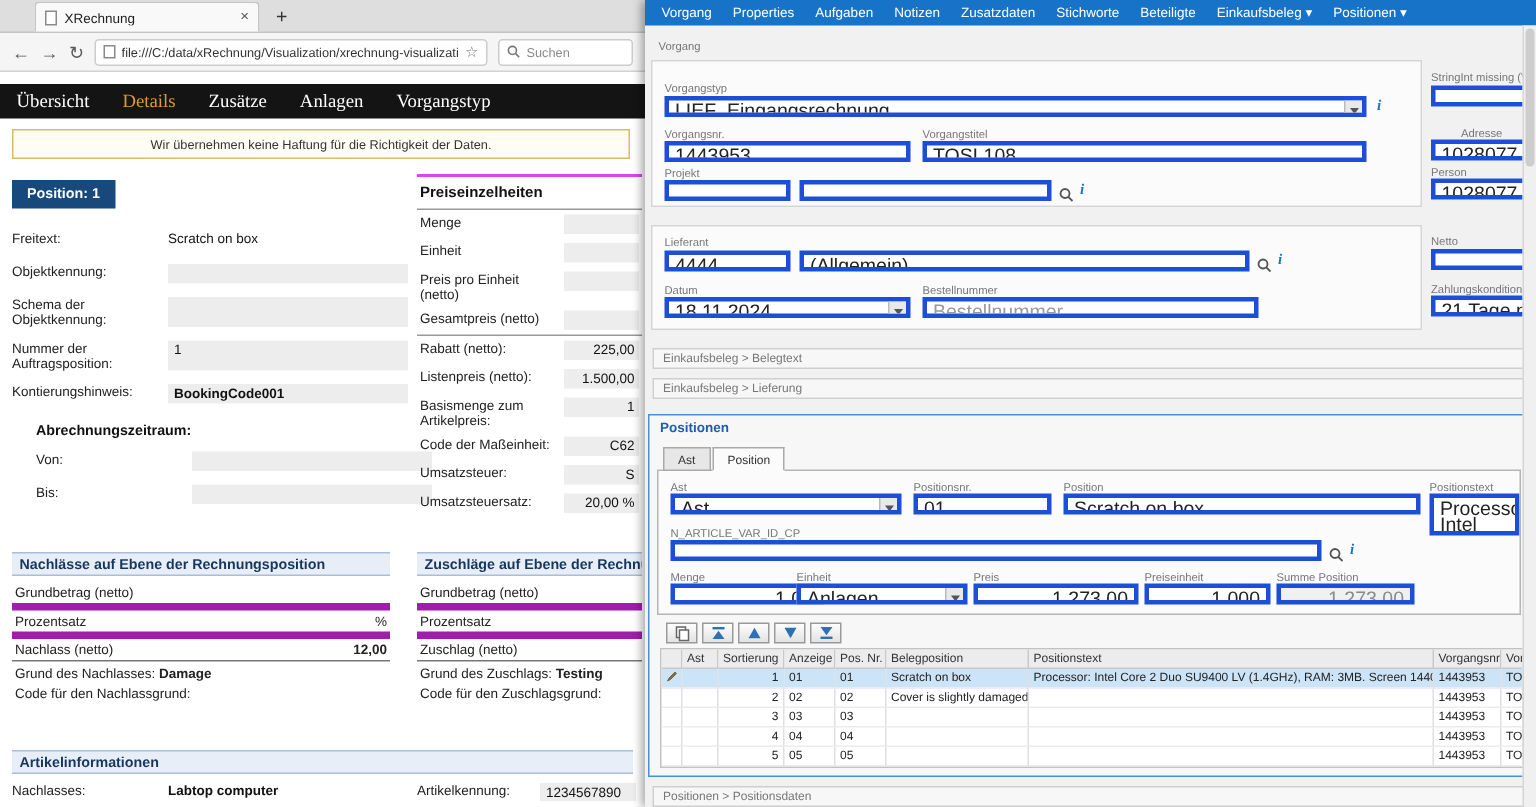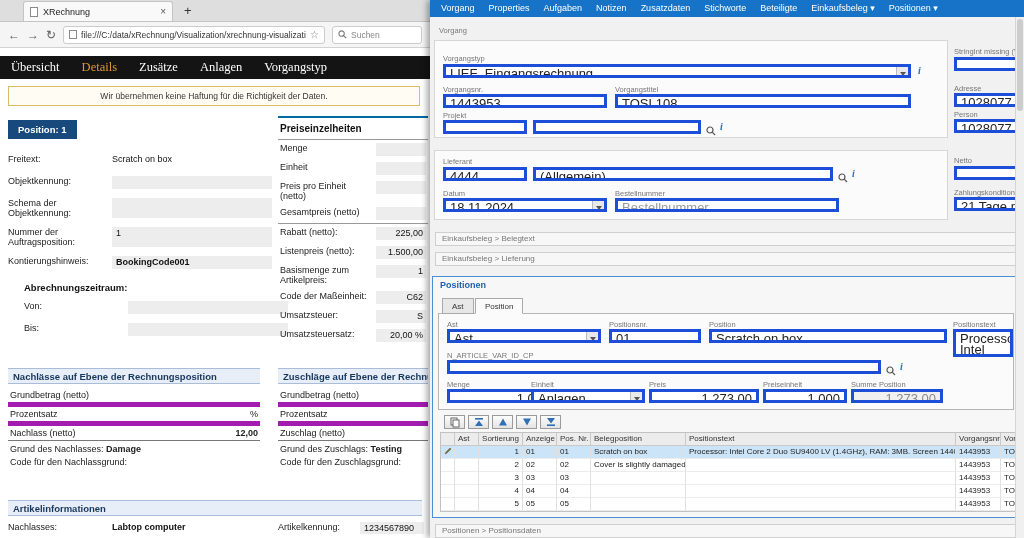--- a/index.html
+++ b/index.html
@@ -29,21 +29,21 @@
   #leftfields { position:absolute; left:8px; top:154px; width:264px; }
   .lrow { display:flex; margin-bottom:9px; }
   .lrow .lab { flex:0 0 104px; font-size:9px; color:#222; padding-right:6px; }
   .lrow .val { flex:1; font-size:9px; color:#111; min-height:13px; }
   .gbox { background:#ededed; padding:1px 4px; }
   .b { font-weight:bold; }
   #abrech { position:absolute; left:0; top:282px; width:264px;margin-left:24px; }
   #abrech .ttl { font-size:9.5px; font-weight:bold; color:#111; margin-bottom:8px; }
 
   #rightcol { position:absolute; left:278px; top:116px; width:150px; }
-  #preishdr { border-top:2px solid #0369a1; border-bottom:1px solid #999; font-weight:bold; font-size:10px; color:#111; padding:5px 0 5px 2px; }
+  #preishdr { border-top:2px solid #d946ef; border-bottom:1px solid #999; font-weight:bold; font-size:10px; color:#111; padding:5px 0 5px 2px; }
   .prow { display:flex; justify-content:space-between; align-items:flex-start; padding:3px 2px; }
   .prow.sep { border-bottom:1px solid #999; }
   .plab { font-size:9px; color:#222; width:92px; }
   .pbox { width:50px; min-height:13px; background:#ededed; font-size:9px; color:#111; text-align:right; padding:1px 3px; flex:0 0 auto; }
 
   .sechdr { position:absolute; height:16px; background:#e8eef8; border-top:1px solid #a9bdd9; border-bottom:1px solid #a9bdd9; color:#16365c; font-weight:bold; font-size:9.5px; padding:2px 5px; white-space:nowrap; overflow:hidden; }
   .adjcol { position:absolute; }
   .nrow { display:flex; justify-content:space-between; font-size:9px; color:#222; padding:2px 2px; border-bottom:5px solid #a21caf; }
   .nrow.sep { border-bottom:1px solid #777; }
   .nrow .nval { text-align:right; }
@@ -292,21 +292,21 @@
     <div class="fld" style="left:98px; top:79px; width:168px;"></div>
     <span class="mag" style="left:271px; top:81px;"><svg width="10" height="10" viewBox="0 0 10 10">
           <circle cx="4" cy="4" r="3" fill="none" stroke="#555" stroke-width="1.2"></circle>
           <line x1="6.2" y1="6.2" x2="9" y2="9" stroke="#555" stroke-width="1.2"></line>
         </svg></span>
     <span class="info" style="left:285px; top:80px;">i</span>
   </div>
 
   <div class="alabel" style="left:524px; top:47px;">StringInt missing (Vor</div>
   <div class="fld ph" style="left:524px; top:57px; width:76px;"></div>
-  <div class="alabel" style="left:524px; top:84px;text-align:center;">Adresse</div>
+  <div class="alabel" style="left:544px; top:84px;text-align:center;">Adresse</div>
   <div class="fld" style="left:524px; top:93px; width:76px;">1028077</div>
   <div class="alabel" style="left:524px; top:110px;">Person</div>
   <div class="fld" style="left:524px; top:119px; width:76px;">1028077</div>
 
   <div class="panel" style="left:4px; top:150px; width:514px; height:70px;">
     <div class="alabel" style="left:8px; top:6px;">Lieferant</div>
     <div class="fld" style="left:8px; top:16px; width:84px;">4444</div>
     <div class="fld" style="left:98px; top:16px; width:300px;">(Allgemein)</div>
     <span class="mag" style="left:403px; top:18px;"><svg width="10" height="10" viewBox="0 0 10 10">
           <circle cx="4" cy="4" r="3" fill="none" stroke="#555" stroke-width="1.2"></circle>

